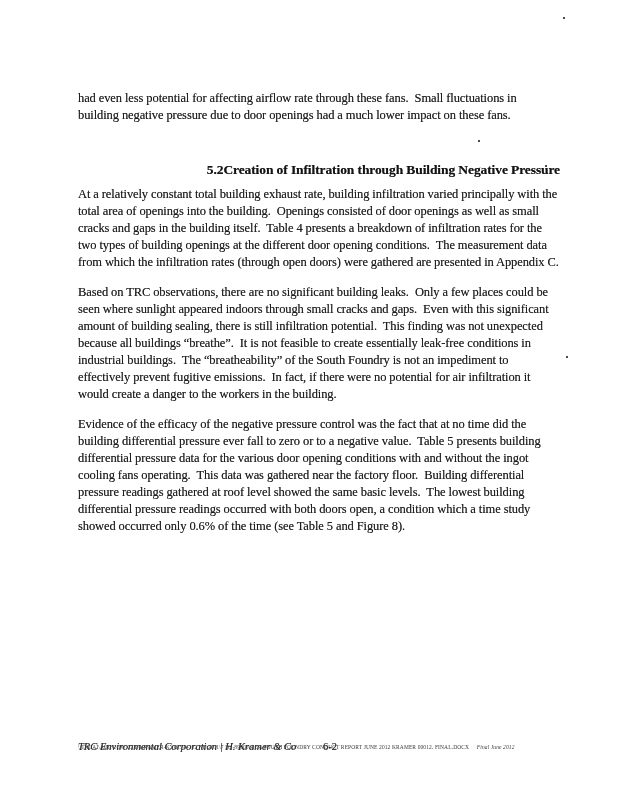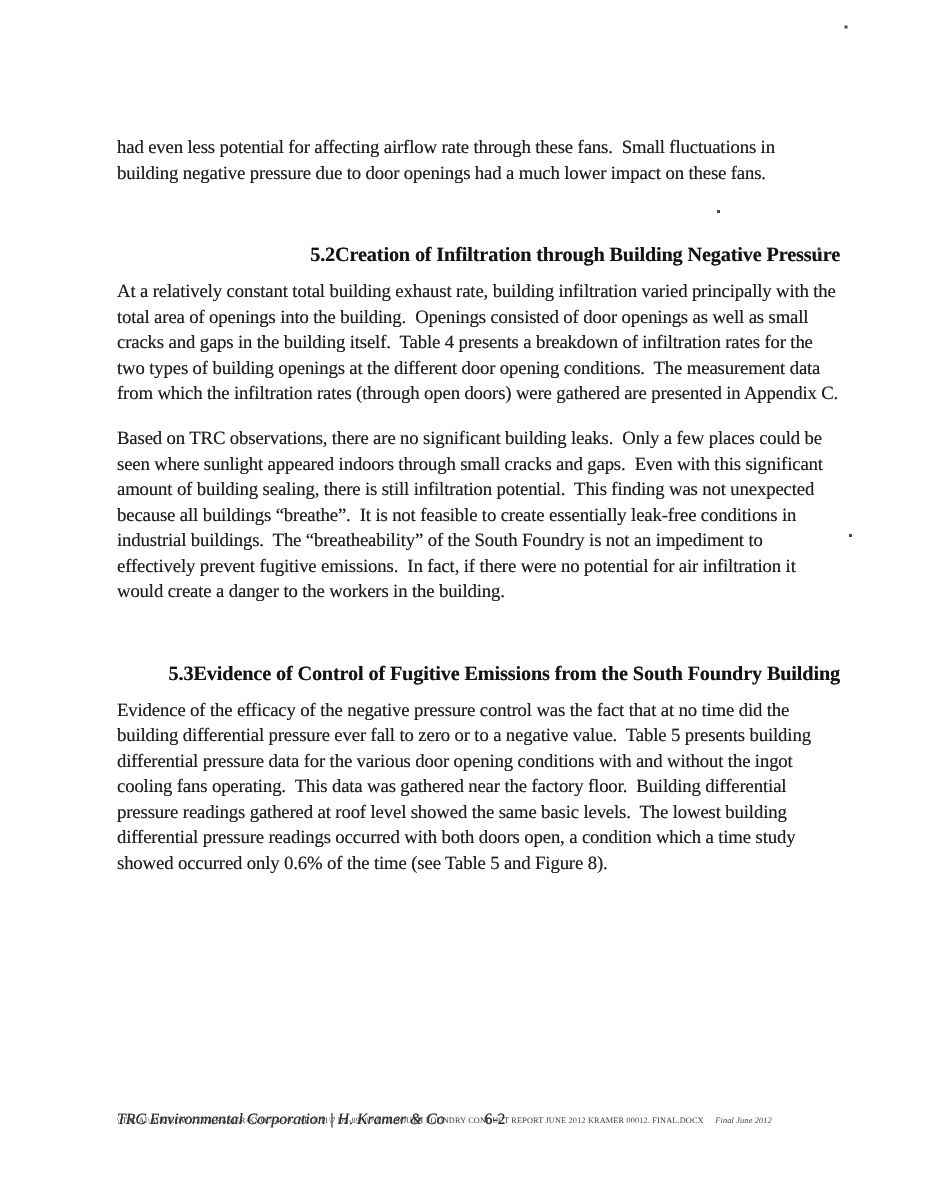--- a/index.html
+++ b/index.html
@@ -99,23 +99,20 @@
     <p>had even less potential for affecting airflow rate through these fans.  Small fluctuations in building negative pressure due to door openings had a much lower impact on these fans.</p>
 
     <h2>
       <span class="hnum">5.2</span><span>Creation of Infiltration through Building Negative Pressure</span>
     </h2>
 
     <p>At a relatively constant total building exhaust rate, building infiltration varied principally with the total area of openings into the building.  Openings consisted of door openings as well as small cracks and gaps in the building itself.  Table 4 presents a breakdown of infiltration rates for the two types of building openings at the different door opening conditions.  The measurement data from which the infiltration rates (through open doors) were gathered are presented in Appendix C.</p>
 
     <p>Based on TRC observations, there are no significant building leaks.  Only a few places could be seen where sunlight appeared indoors through small cracks and gaps.  Even with this significant amount of building sealing, there is still infiltration potential.  This finding was not unexpected because all buildings “breathe”.  It is not feasible to create essentially leak-free conditions in industrial buildings.  The “breatheability” of the South Foundry is not an impediment to effectively prevent fugitive emissions.  In fact, if there were no potential for air infiltration it would create a danger to the workers in the building.</p>
 
-    <h2>
-      <span class="hnum">5.3</span><span>Evidence of Control of Fugitive Emissions from the South Foundry Building</span>
-    </h2>
 
     <p>Evidence of the efficacy of the negative pressure control was the fact that at no time did the building differential pressure ever fall to zero or to a negative value.  Table 5 presents building differential pressure data for the various door opening conditions with and without the ingot cooling fans operating.  This data was gathered near the factory floor.  Building differential pressure readings gathered at roof level showed the same basic levels.  The lowest building differential pressure readings occurred with both doors open, a condition which a time study showed occurred only 0.6% of the time (see Table 5 and Figure 8).</p>
 
   </div>
 
   <div class="footer-line">
     <span class="footer-org">TRC Environmental Corporation | H. Kramer &amp; Co</span>
     <span class="footer-page">6-2</span>
   </div>
 

